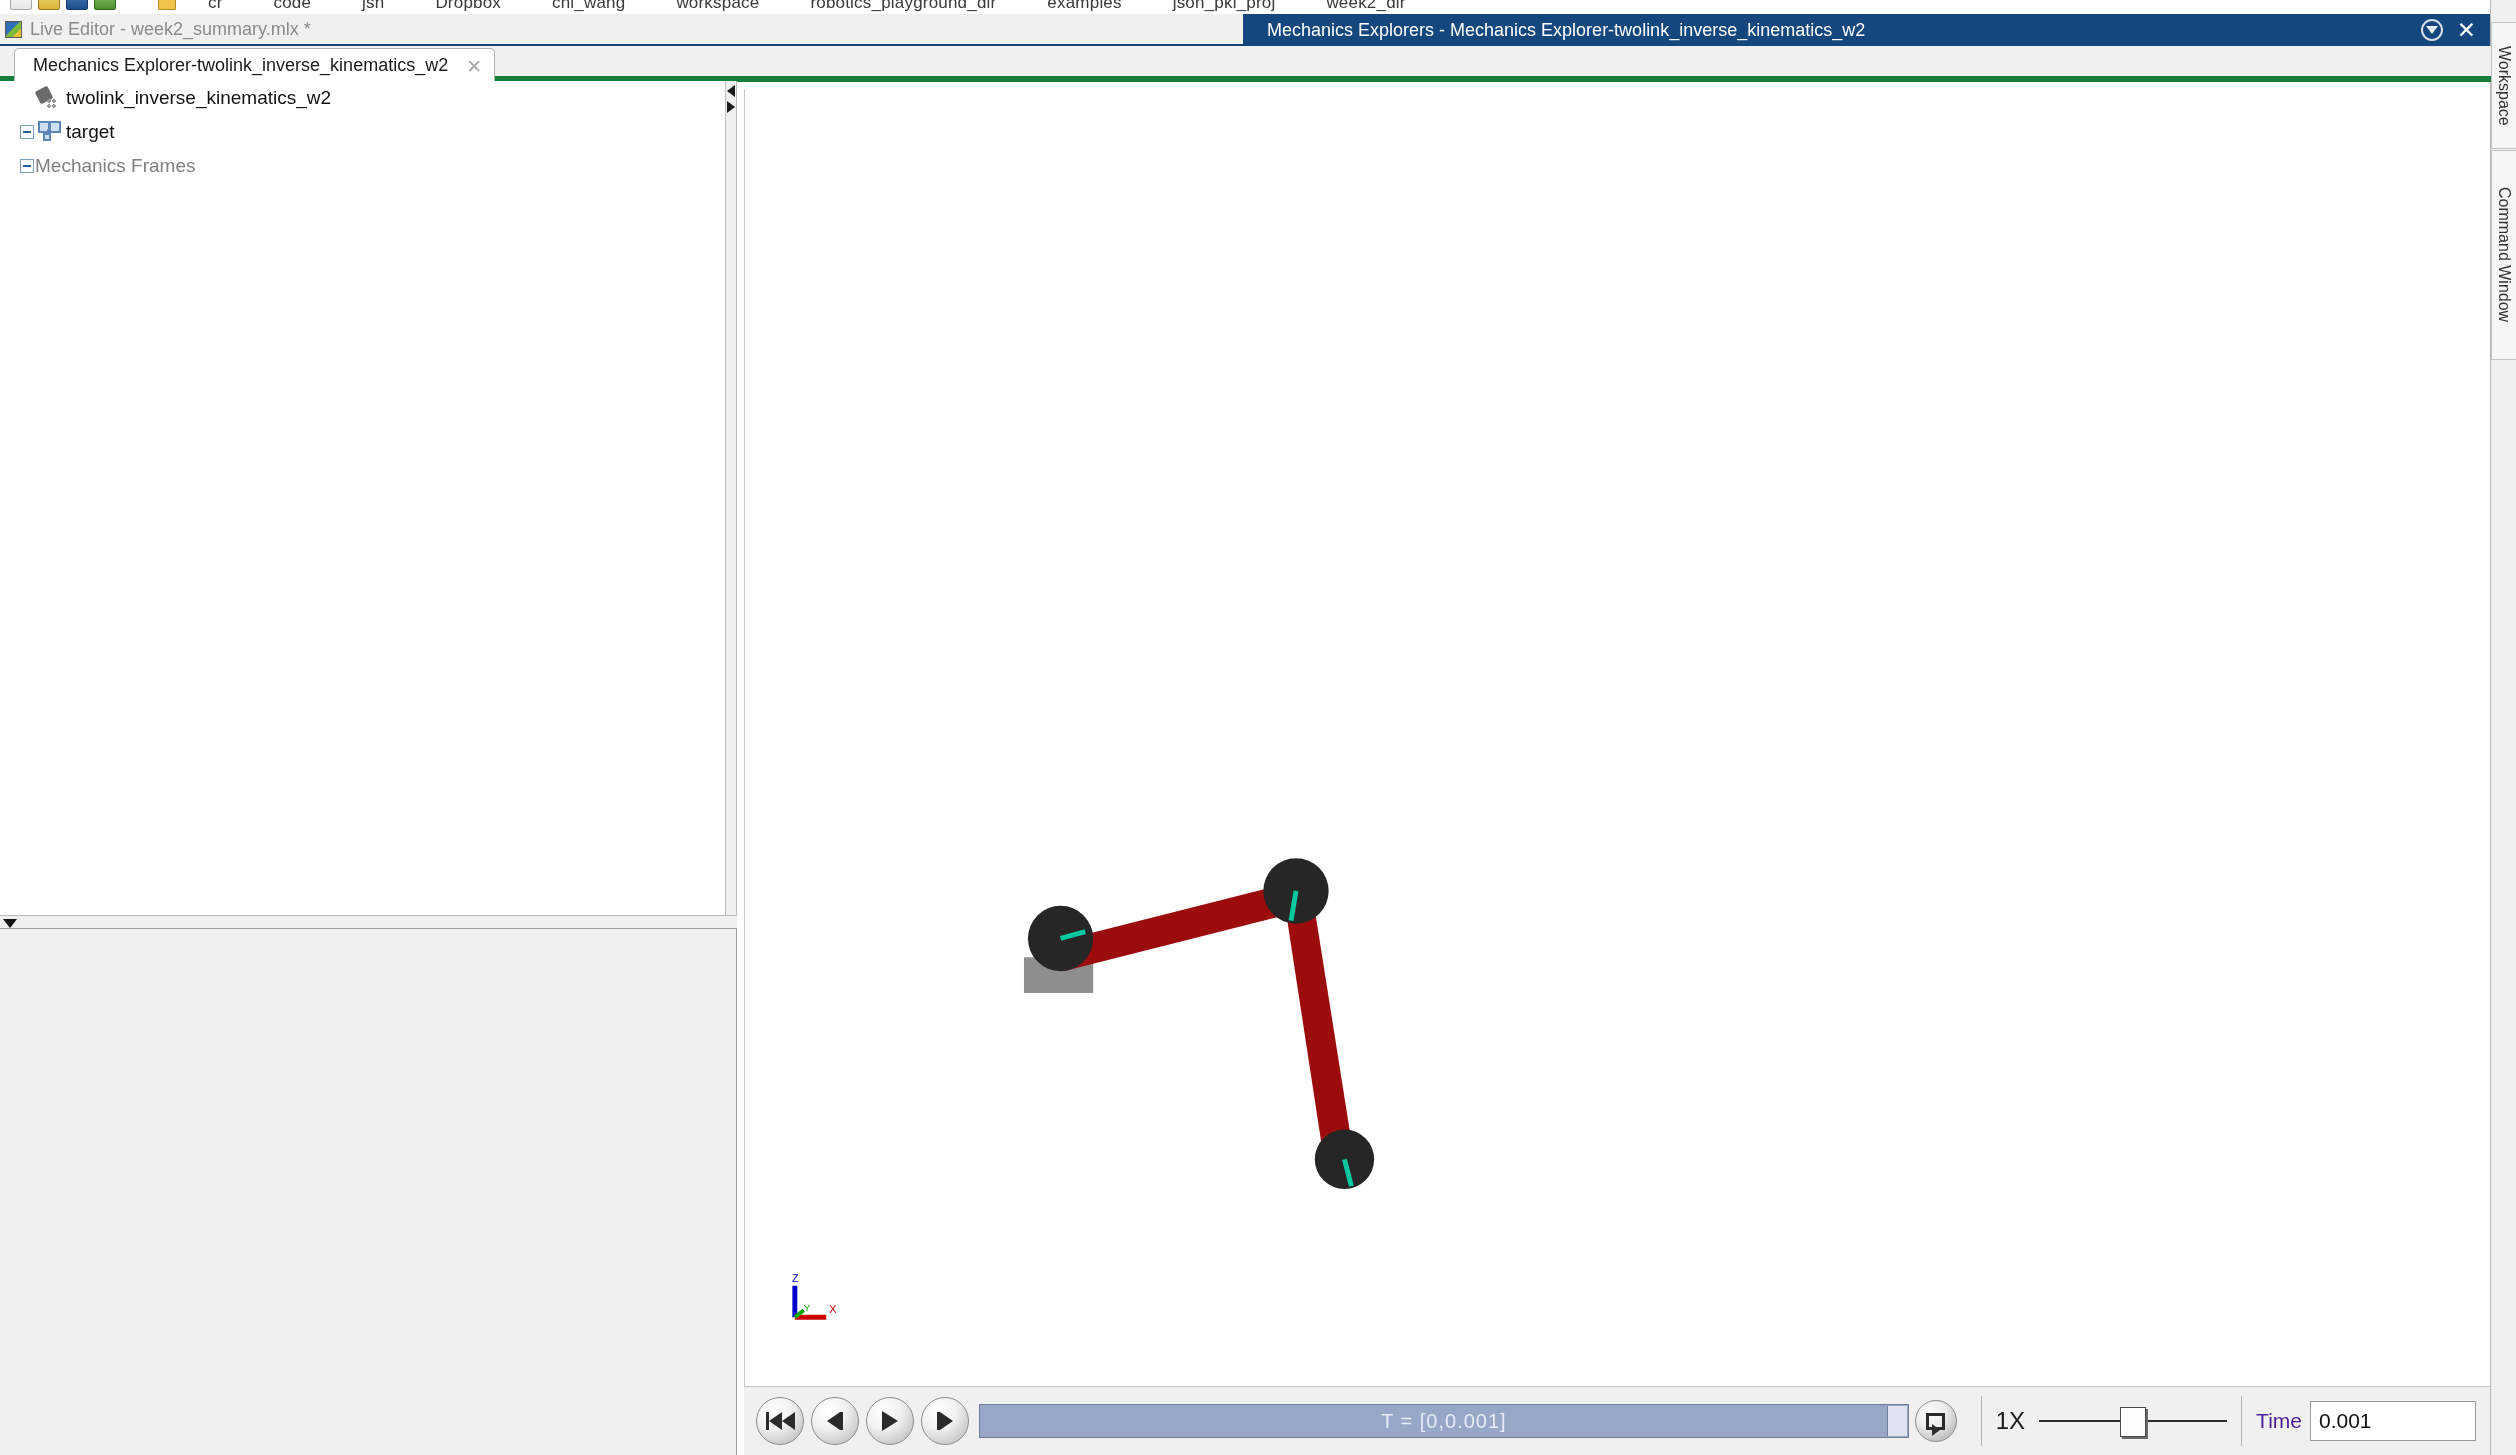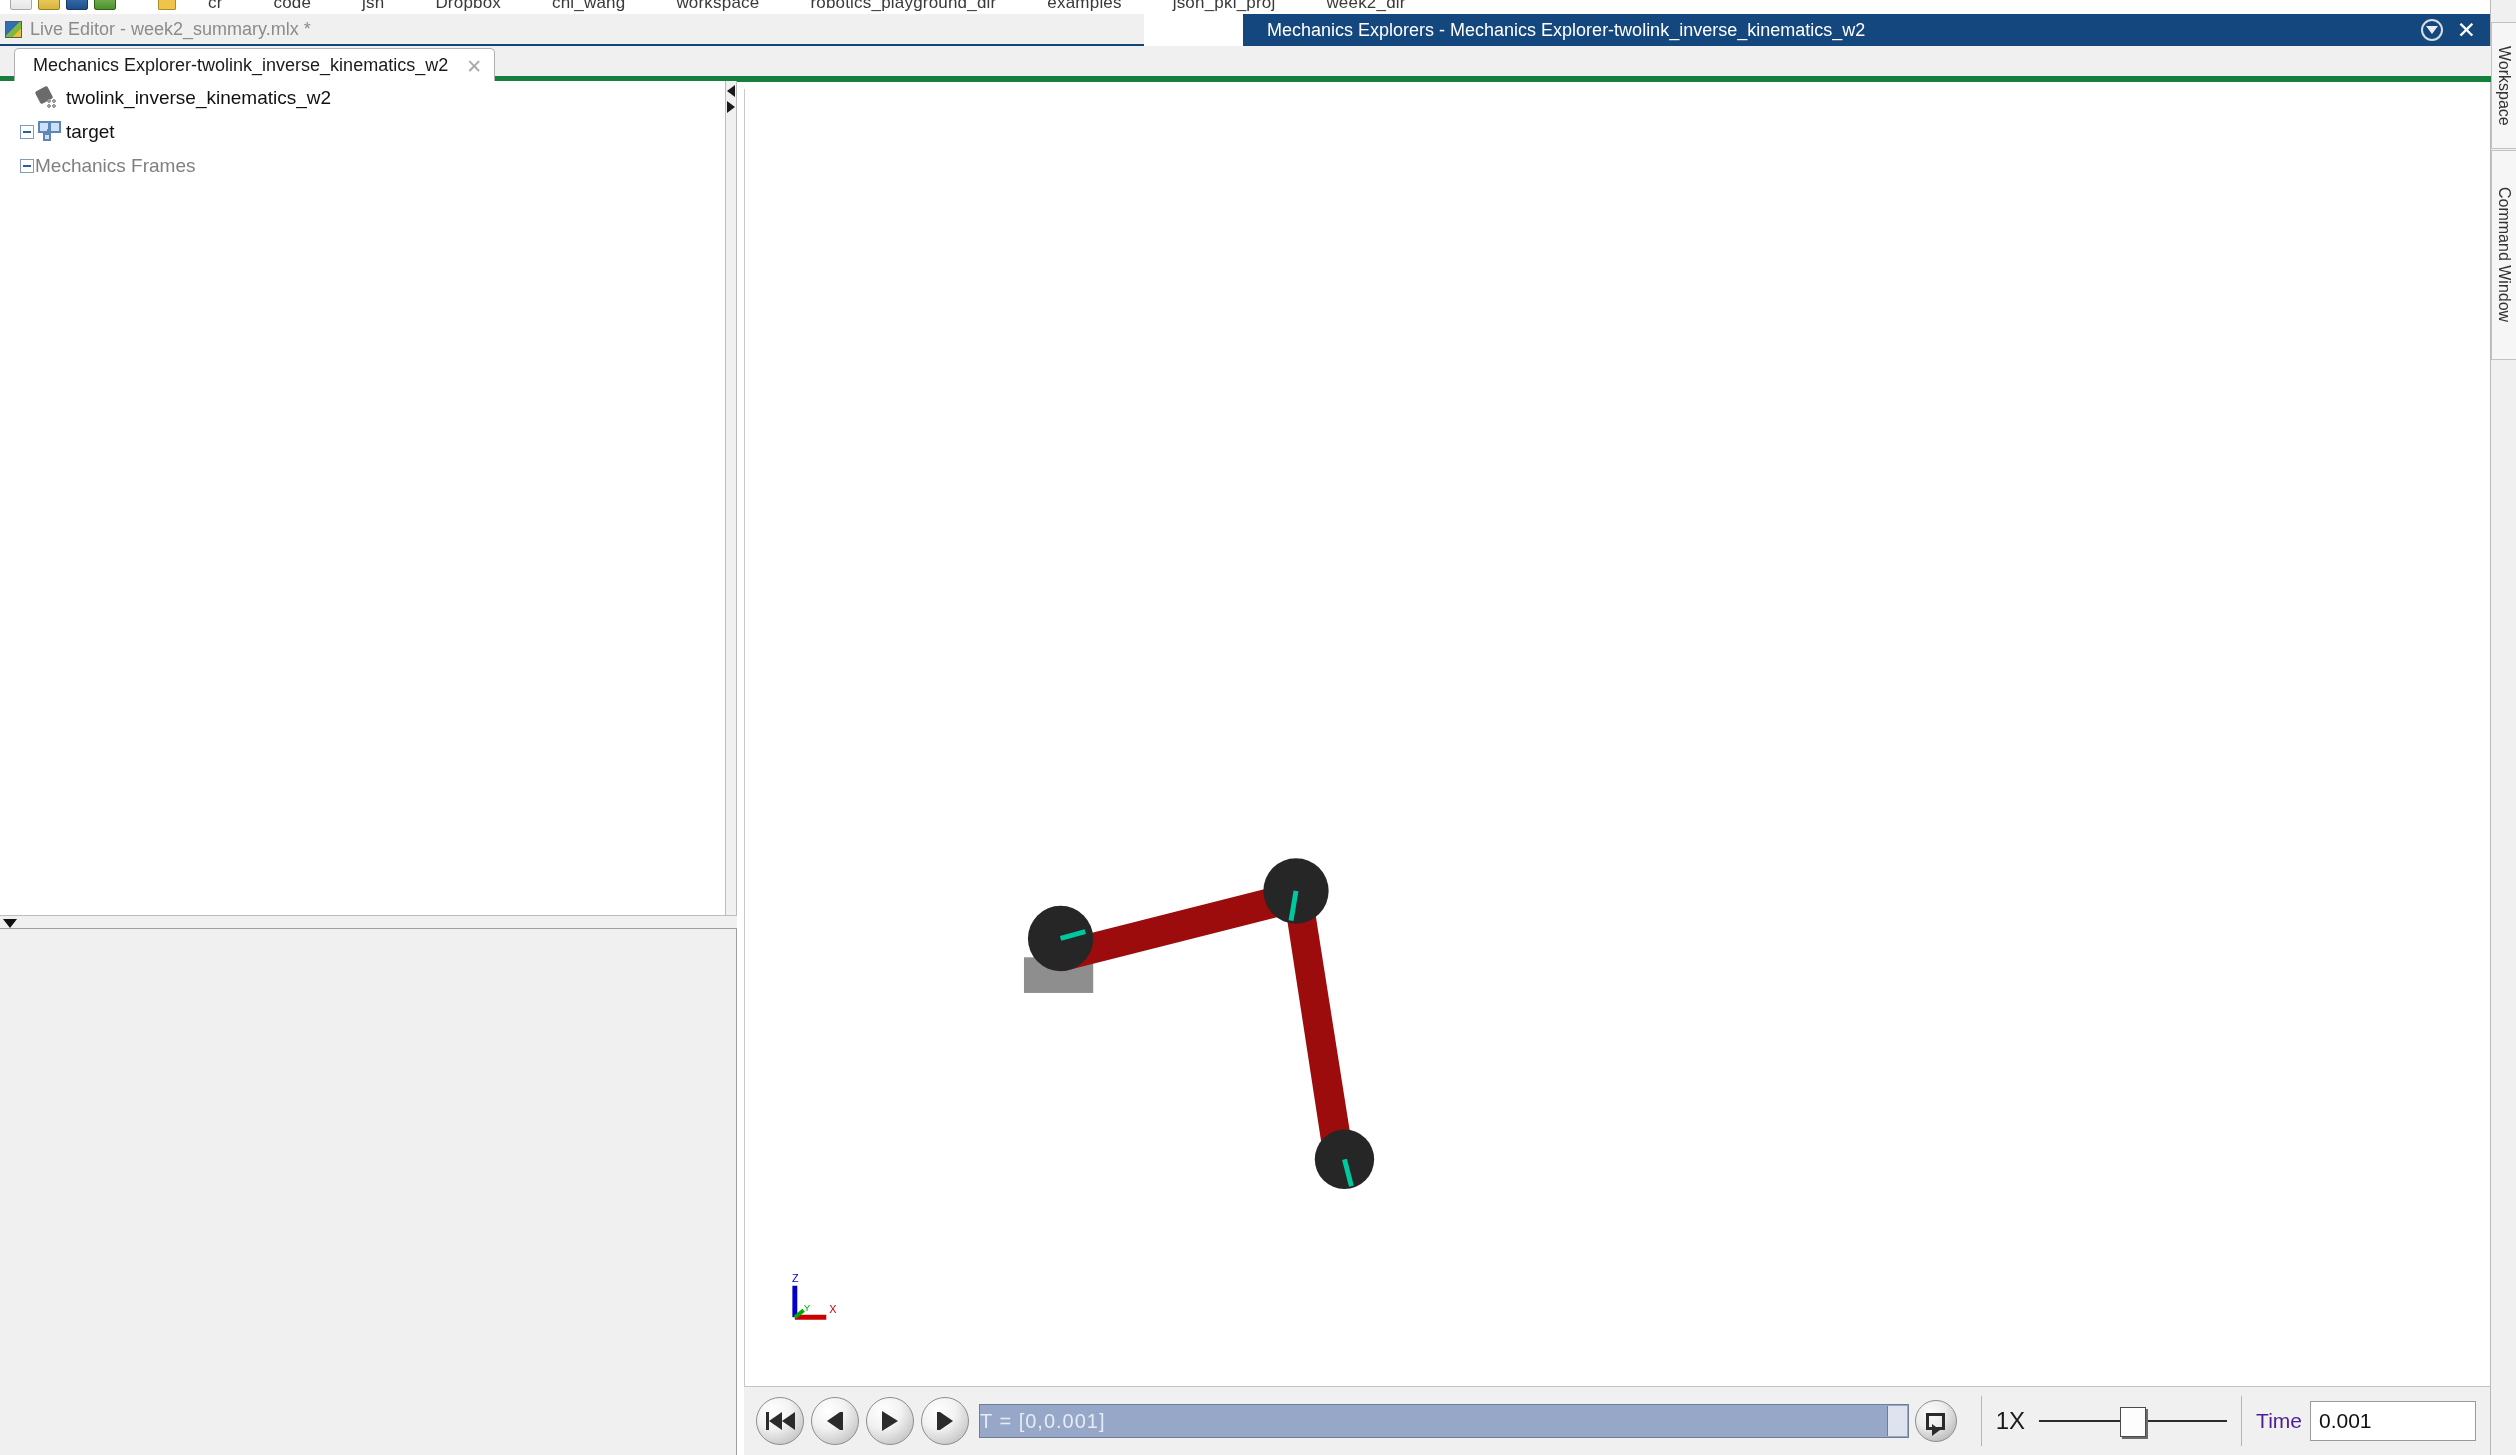--- a/index.html
+++ b/index.html
@@ -31,21 +31,21 @@
     letter-spacing: 0.2px;
   }
   #matlab-strip .crumbs span { margin-right: 46px; }
   #matlab-strip .folder-glyph {
     position:absolute; left:158px; top:-2px; width:18px; height:12px;
     background:#f0c44a; border:1px solid #b08a22; border-radius:1px;
   }
 
   
   #live-editor-bar {
-    position: absolute; left: 0; top: 14px; width: 1144px; height: 32px;
+    position: absolute; left: 0; top: 14px; width: 1243px; height: 32px;
     background: #f0f0f0;
     border-bottom: 2px solid #13477c;
     display: flex; align-items: center;
   }
   #live-editor-bar .le-icon {
     width: 17px; height: 17px; margin-left: 5px; margin-right: 8px;
     background: linear-gradient(135deg,#2f6fb5 0%,#2f6fb5 45%,#7fb83c 46%,#7fb83c 70%,#e8c03a 71%,#e8c03a 100%);
     border: 1px solid #5a5a5a;
   }
   #live-editor-bar .le-title {
@@ -235,21 +235,21 @@
   .pb-btn:first-child { margin-left: 12px; }
   .glyph { display: flex; align-items: center; }
   .tri-r { width:0;height:0;border-top:10px solid transparent;border-bottom:10px solid transparent;border-left:16px solid #2b2b2b; }
   .tri-l { width:0;height:0;border-top:9px solid transparent;border-bottom:9px solid transparent;border-right:13px solid #2b2b2b; }
   .bar-v { width:4px; height:19px; background:#2b2b2b; }
   .bar-v.thin { width:3px; height:18px; }
 
   #progress-track {
     position: relative; flex: 1 1 auto; height: 34px; margin: 0 0 0 10px;
     background: #97a7c8; border: 1px solid #6f7d99;
-    display: flex; align-items: center; justify-content: flex-start;
+    display: flex; align-items: center; justify-content: center;
   }
   #progress-track .pt-label { color: #e6ecf6; font-size: 20px; letter-spacing: 1px; }
   #progress-track .pt-handle {
     position: absolute; right: 1px; top: 1px; width: 20px; bottom: 1px;
     background: #dfe3ef; border-left: 1px solid #6f7d99;
   }
   #loop-btn {
     width: 42px; height: 42px; border-radius: 50%; margin: 0 10px 0 6px; flex: 0 0 auto;
     background: radial-gradient(circle at 35% 28%, #fbfbfb 0%, #ececec 40%, #bdbdbd 80%, #9c9c9c 100%);
     border: 1px solid #8e8e8e; display: flex; align-items: center; justify-content: center;

